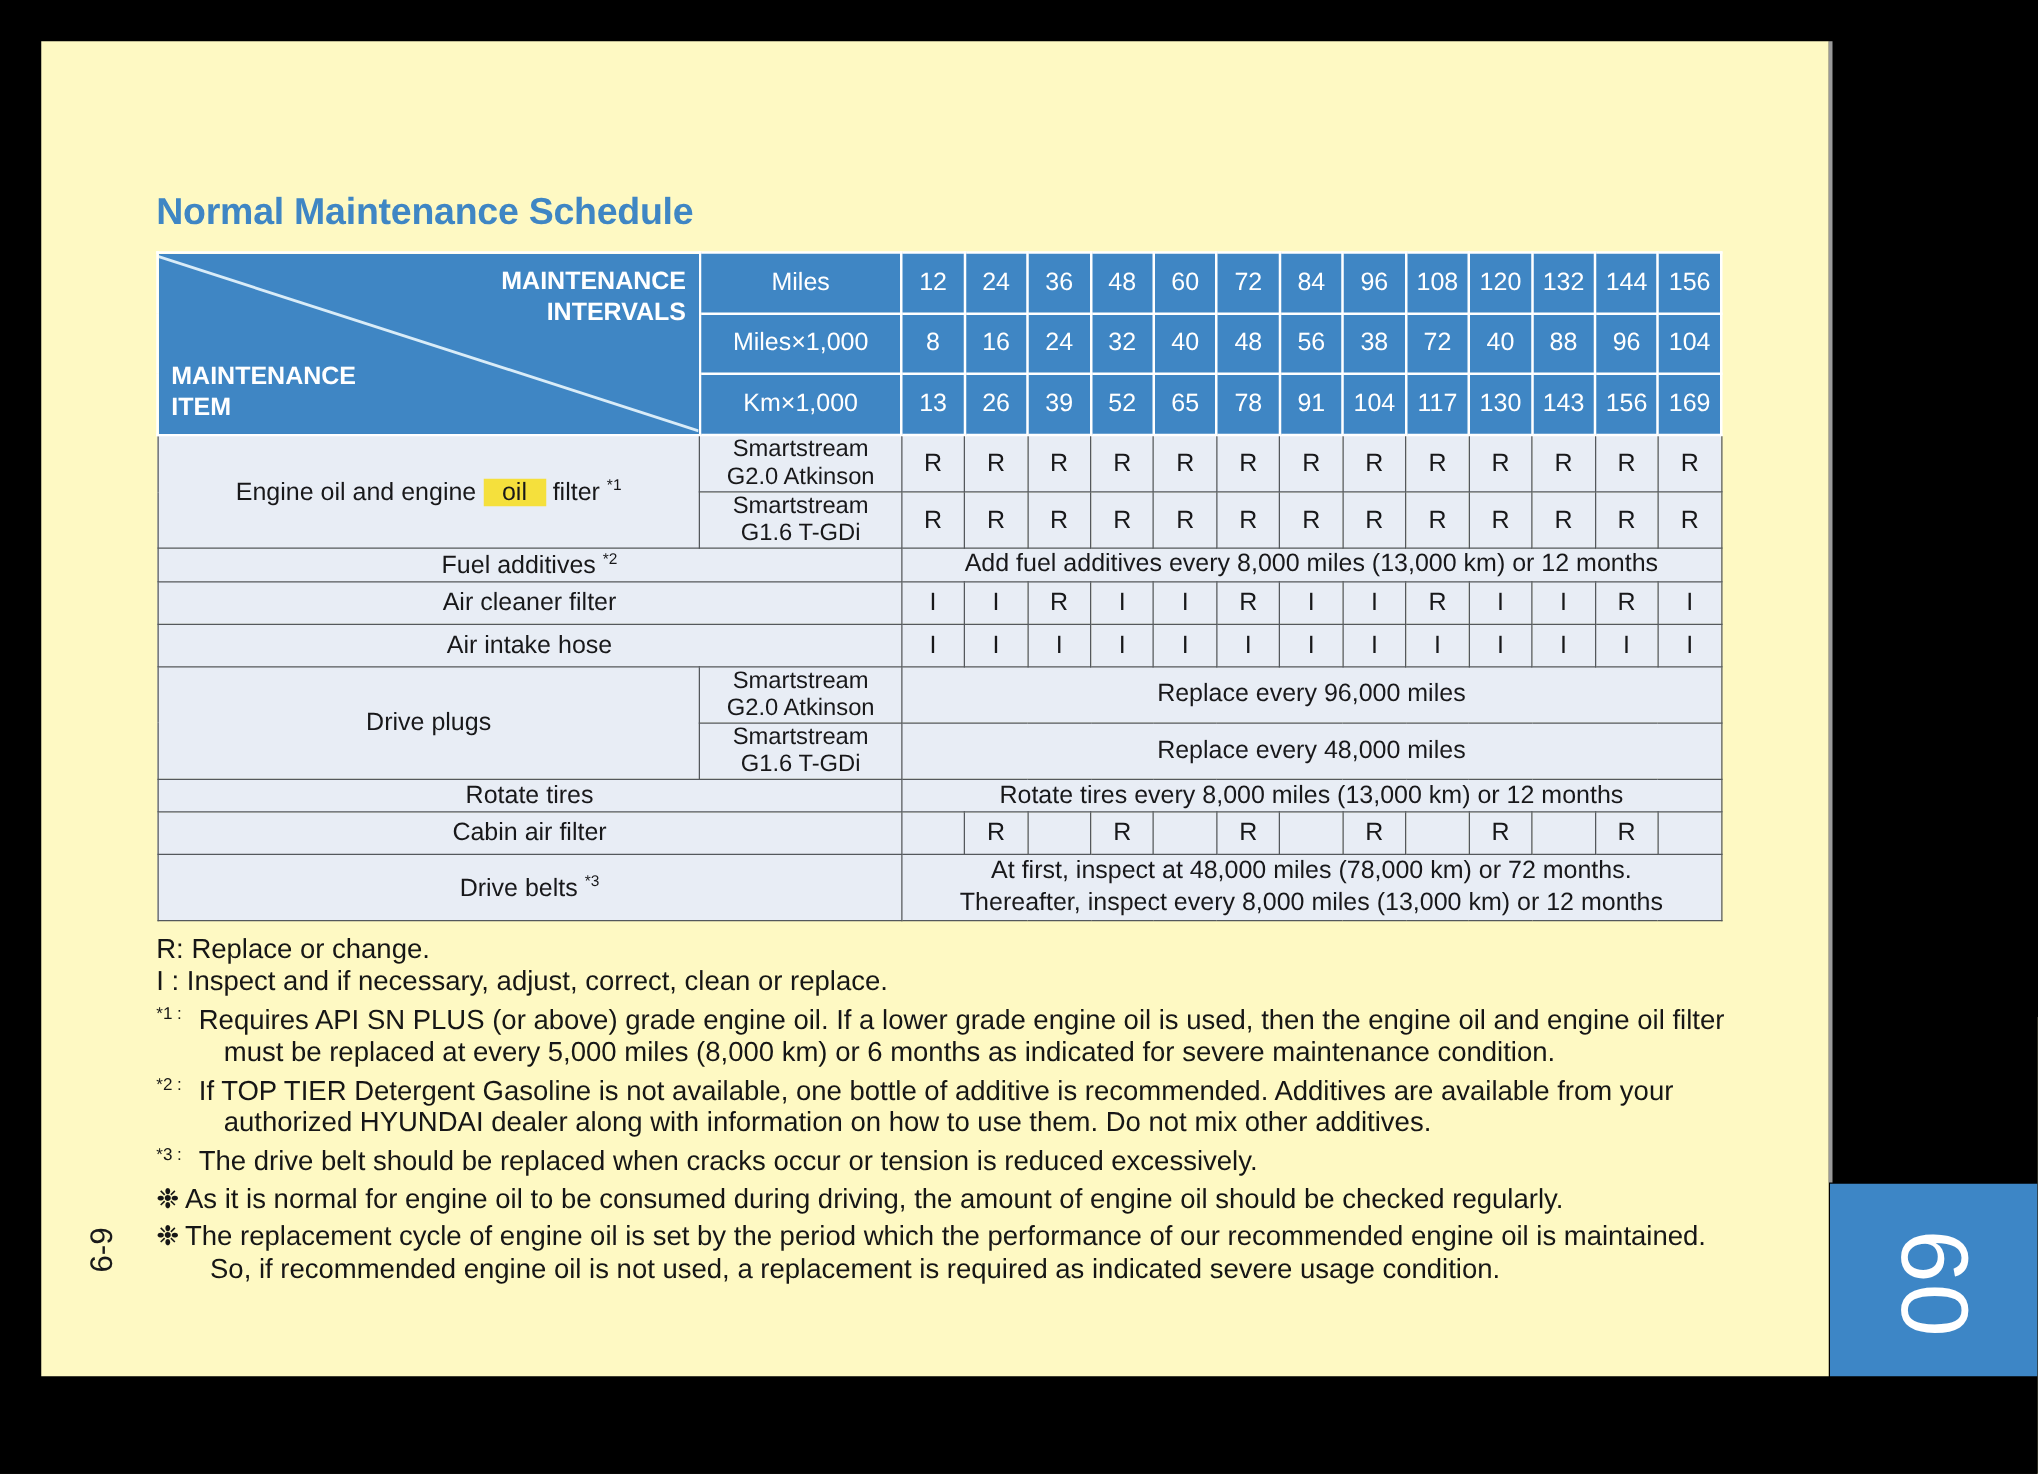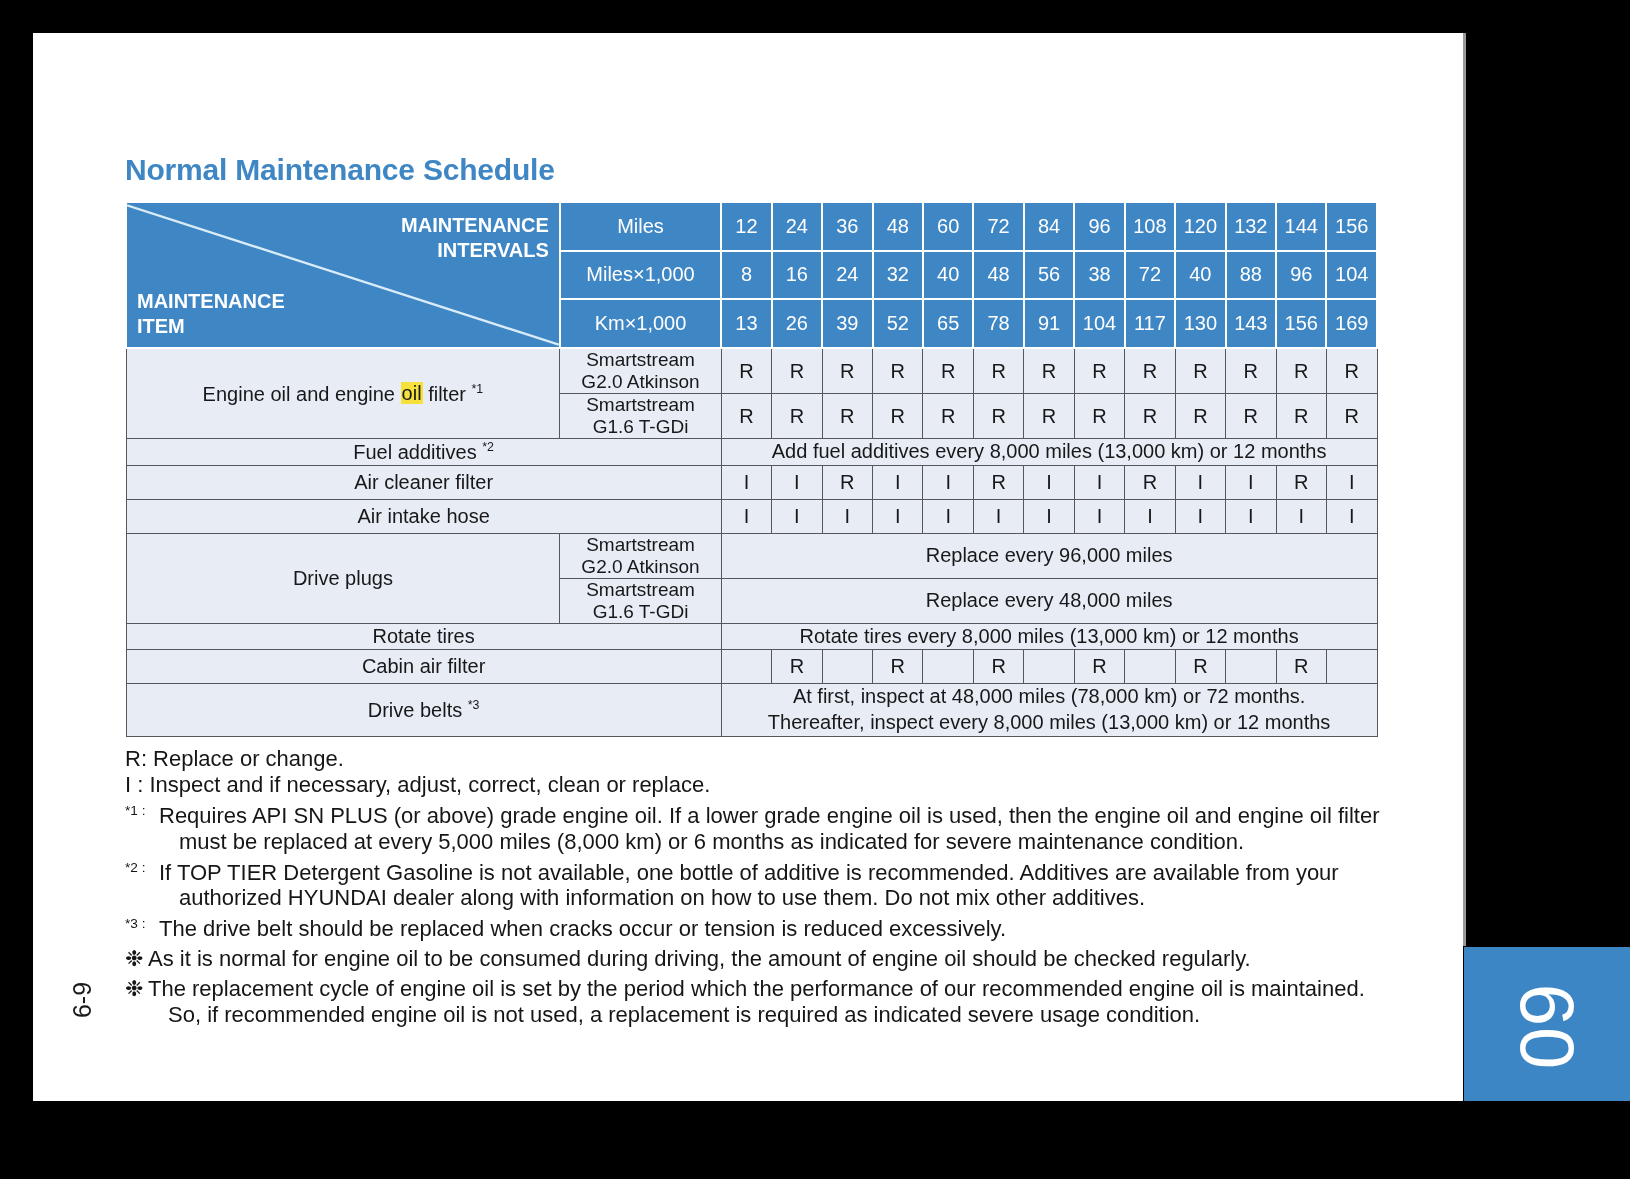--- a/index.html
+++ b/index.html
@@ -10,21 +10,21 @@
     overflow: hidden;
   }
 
   #viewer { position: relative; width: 1630px; height: 1179px; background: #000; }
 
   
   #page {
     position: absolute;
     left: 33px; top: 33px;
     width: 1430px; height: 1068px;
-    background: #ffffff;
+    background: #fef9c3;
   }
 
   
   #spine {
     position: absolute;
     left: 1463px; top: 33px;
     width: 3px; height: 913px;
     background: #9a9a9a;
   }
 
@@ -129,21 +129,21 @@
   }
   .sublabel {
     text-align: left;
     padding: 5px 8px;
     font-size: 19px;
     line-height: 1.16;
   }
   .mark { height: 34px; font-size: 20px; }
   .span-note { font-size: 20px; padding: 6px 4px; line-height: 1.28; }
 
-  .hl { background: #f5e03c; padding: 0 1px; }
+  .hl { background: #f5e03c; padding: 0 15px; }
 
   
   #notes { margin-top: 9px; font-size: 22px; color: #161616; line-height: 1.17; }
   #notes .line { margin-bottom: 1px; white-space: pre-wrap; }
   #notes .fn { display: flex; margin-top: 5px; }
   #notes .fn .tag { flex: 0 0 auto; width: 34px; }
   #notes .fn .txt { flex: 1 1 auto; }
   #notes .fn .txt .cont { display: block; padding-left: 20px; }
   #notes .ast { display: flex; margin-top: 4px; }
   #notes .ast .tag { flex: 0 0 auto; width: 23px; }

